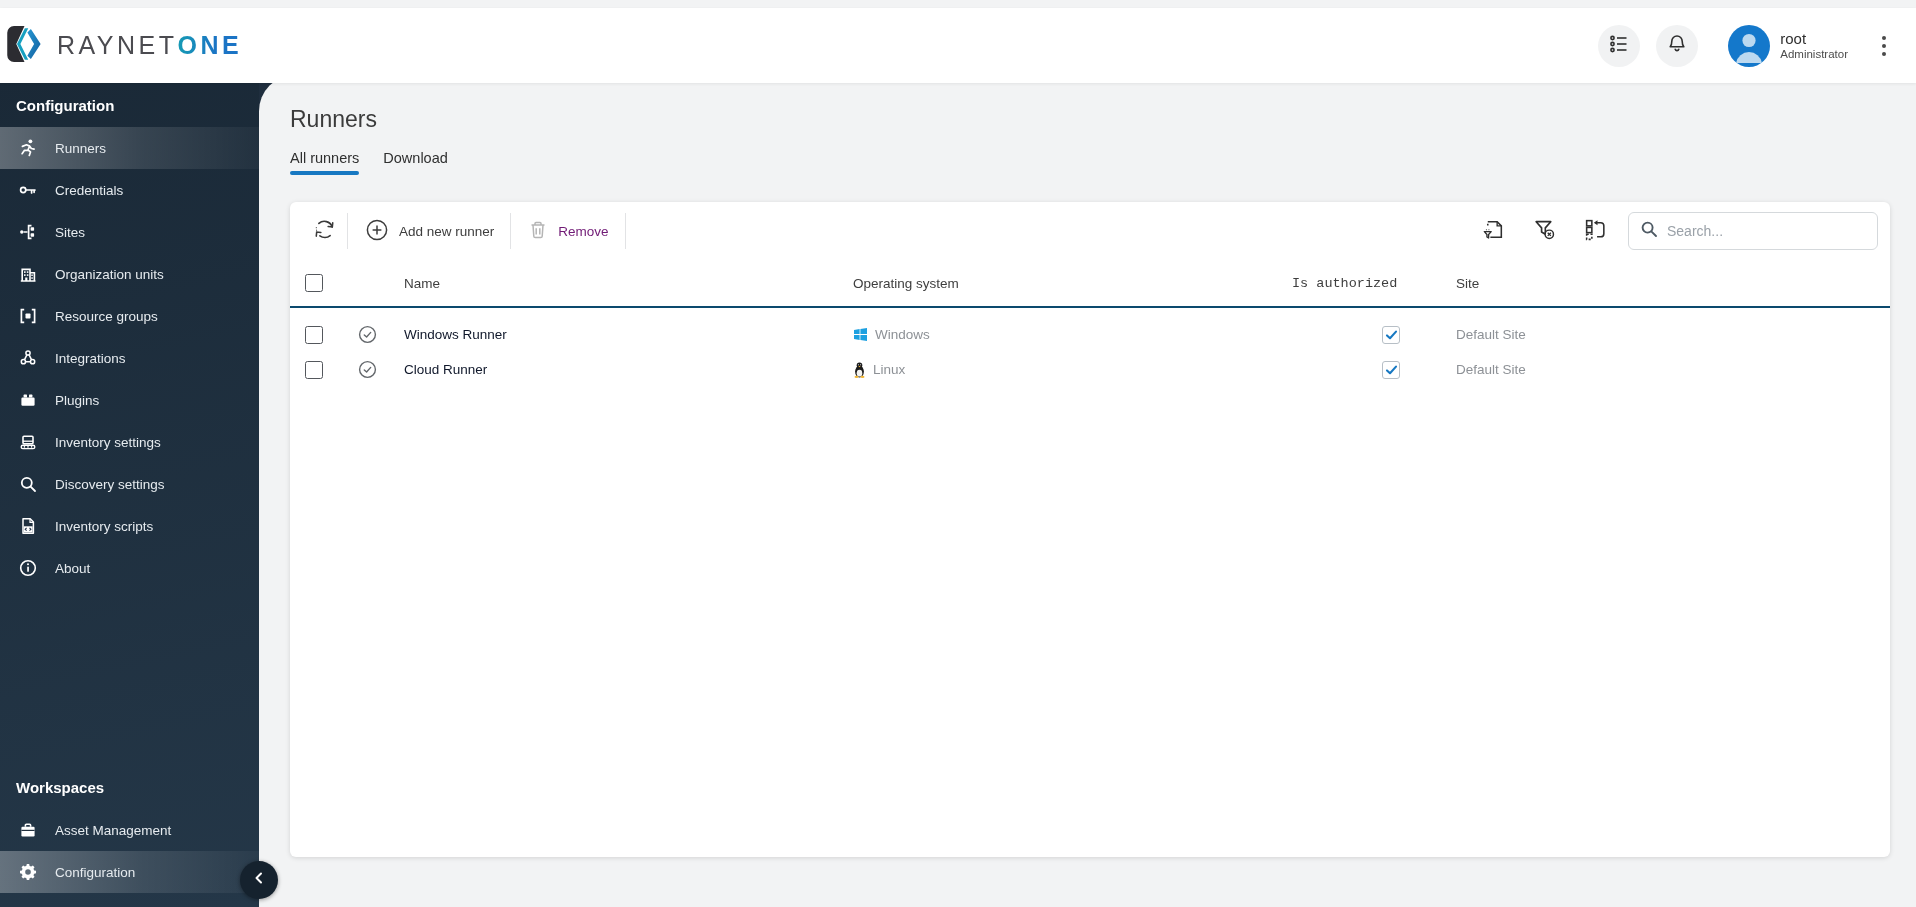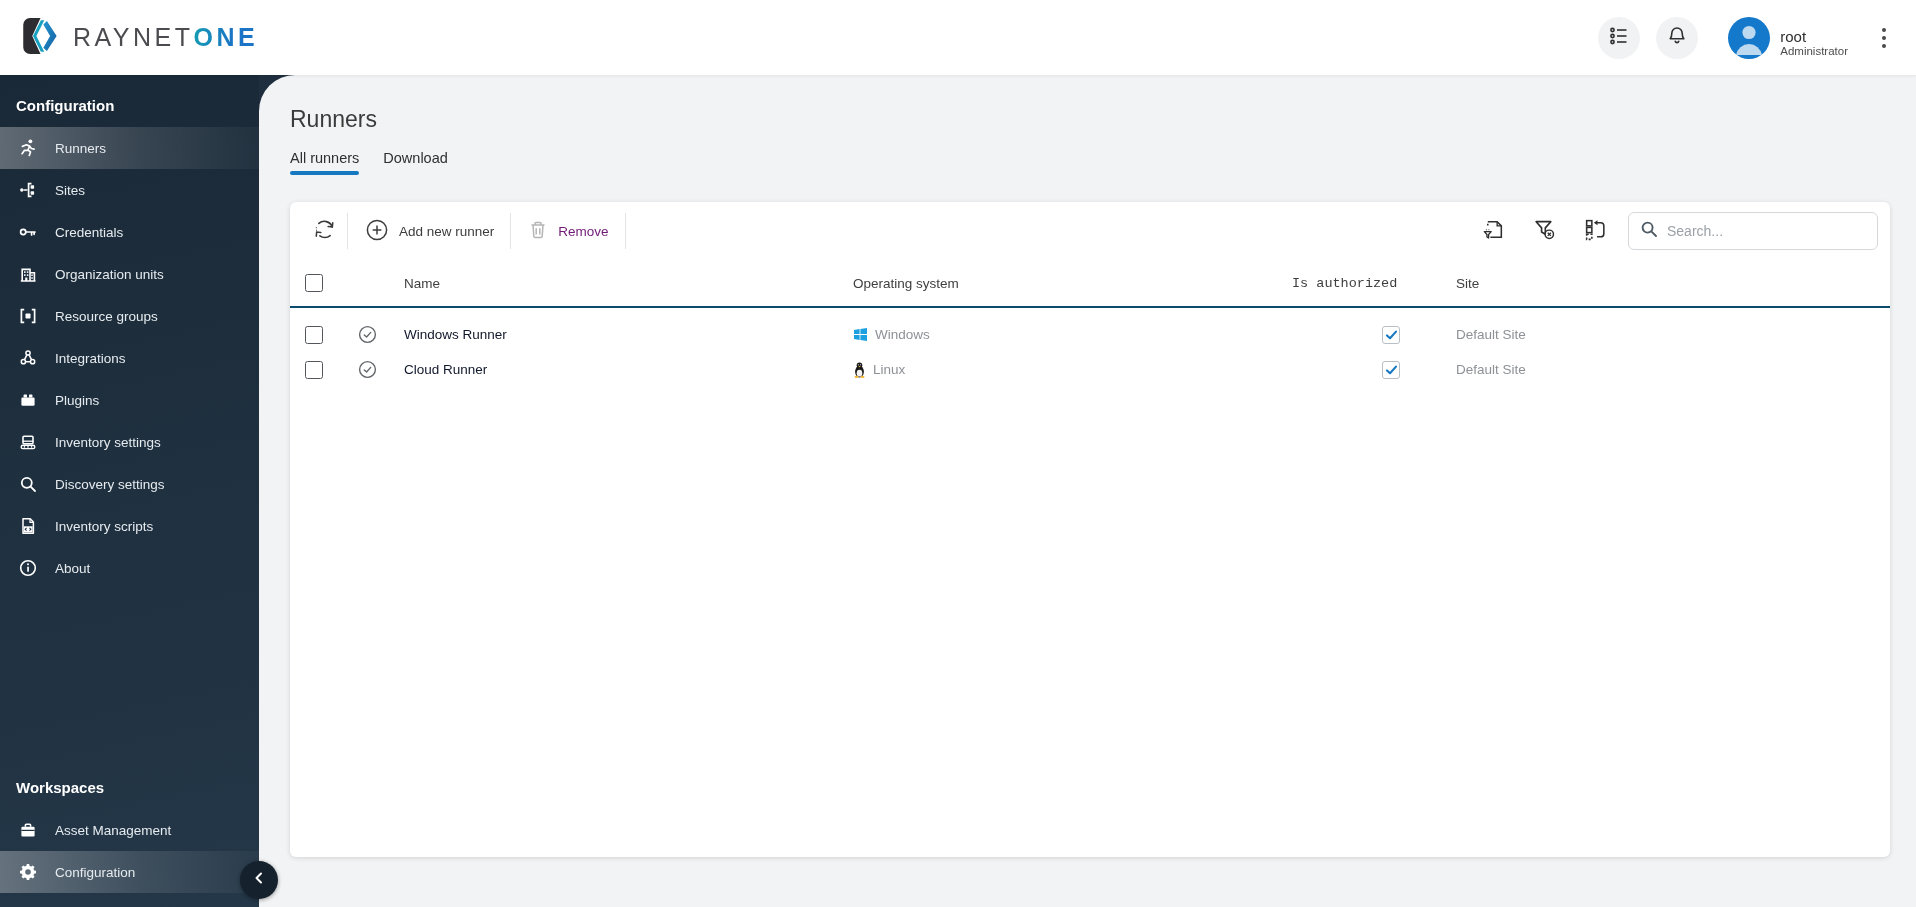--- a/index.html
+++ b/index.html
@@ -1,30 +1,30 @@
 <!DOCTYPE html>
 <html><head>
 <meta charset="utf-8">
 <style>
   * { margin:0; padding:0; box-sizing:border-box; }
   html,body { width:1916px; height:907px; overflow:hidden; background:#f2f3f4;
               font-family:"Liberation Sans", sans-serif; }
 
   
-  .topbar { position:absolute; top:0; left:0; width:1916px; height:75px; background:#fff;
+  .topbar { position:absolute; top:8px; left:0; width:1916px; height:75px; background:#fff;
             display:flex; align-items:center; justify-content:space-between;
-            padding:0 22px 0 18px; z-index:10; box-shadow:0 1px 3px rgba(0,0,0,.07); }
+            padding:0 22px 0 2px; z-index:10; box-shadow:0 1px 3px rgba(0,0,0,.07); }
   .logo { display:flex; align-items:center; gap:13px; }
   .logo-text { font-size:25px; letter-spacing:3.5px; color:#4b4b50; font-weight:500; white-space:nowrap; }
   .logo-text .one { font-weight:700; background:linear-gradient(90deg,#169ab4 0%,#1b74c5 60%);
                     -webkit-background-clip:text; background-clip:text; color:transparent; }
   .top-right { display:flex; align-items:center; gap:16px; }
   .circle-btn { width:42px; height:42px; border-radius:50%; background:#f1f2f3;
                 display:flex; align-items:center; justify-content:center; cursor:pointer; }
-  .user-chip { display:flex; align-items:flex-end; gap:10px; margin-left:14px; cursor:pointer; }
+  .user-chip { display:flex; align-items:center; gap:10px; margin-left:14px; cursor:pointer; }
   .avatar { width:42px; height:42px; border-radius:50%; background:#1478cb; overflow:hidden; position:relative; }
   .user-meta { line-height:1.15; }
   .user-name { font-size:15px; color:#2e2e2e; }
   .user-role { font-size:11.5px; color:#4d4d4d; }
   .kebab { width:20px; height:42px; display:flex; flex-direction:column; align-items:center;
            justify-content:center; gap:4px; cursor:pointer; margin-left:10px; }
   .kebab i { width:4px; height:4px; border-radius:50%; background:#4a4a4a; }
 
   
   .sidebar { position:absolute; top:75px; left:0; bottom:0; width:259px;
@@ -154,37 +154,37 @@
           <svg width="20" height="20" viewBox="0 0 20 20">
             <circle cx="12.4" cy="3.3" r="1.9" fill="#fff"></circle>
             <path d="M4.4 8.4 L8.5 6.8 11.7 8.1 13.3 10.5 16.1 11.1 M11.7 8.2 9.9 12 12.5 13.9 11.3 17.5 M9.9 12.1 6.5 12.3 4.1 15.7" stroke="#fff" stroke-width="1.7" fill="none" stroke-linecap="round" stroke-linejoin="round"></path>
           </svg>
         </span>
         <span>Runners</span>
       </div>
       <div class="side-item">
         <span class="icn">
           <svg width="20" height="20" viewBox="0 0 20 20">
+            <circle cx="5.2" cy="10" r="2.6" stroke="#fff" stroke-width="1.7" fill="none"></circle>
+            <path d="M7.8 10 H17 M13.6 10 V12.9 M16.1 10 V12.3" stroke="#fff" stroke-width="1.7" stroke-linecap="round" fill="none"></path>
+          </svg>
+        </span>
+        <span>Credentials</span>
+      </div>
+      <div class="side-item">
+        <span class="icn">
+          <svg width="20" height="20" viewBox="0 0 20 20">
             <circle cx="3.8" cy="10" r="1.7" fill="#fff"></circle>
             <path d="M5.5 10 H9.5" stroke="#fff" stroke-width="1.5"></path>
             <path d="M13.5 3.6 H10.6 V16.4 H13.5" stroke="#fff" stroke-width="1.7" fill="none"></path>
             <rect x="12.6" y="5.3" width="3.5" height="3.5" rx="0.7" fill="#fff"></rect>
             <rect x="12.6" y="11.2" width="3.5" height="3.5" rx="0.7" fill="#fff"></rect>
           </svg>
         </span>
         <span>Sites</span>
-      </div>
-      <div class="side-item">
-        <span class="icn">
-          <svg width="20" height="20" viewBox="0 0 20 20">
-            <circle cx="5.2" cy="10" r="2.6" stroke="#fff" stroke-width="1.7" fill="none"></circle>
-            <path d="M7.8 10 H17 M13.6 10 V12.9 M16.1 10 V12.3" stroke="#fff" stroke-width="1.7" stroke-linecap="round" fill="none"></path>
-          </svg>
-        </span>
-        <span>Credentials</span>
       </div>
       <div class="side-item">
         <span class="icn">
           <svg width="20" height="20" viewBox="0 0 20 20">
             <path d="M4.2 17 V5.4 H12 V17 M12 8.8 H16.4 V17 M2.8 17 H17.5" stroke="#fff" stroke-width="1.6" fill="none"></path>
             <rect x="6" y="7.3" width="1.6" height="1.6" fill="#fff"></rect>
             <rect x="8.8" y="7.3" width="1.6" height="1.6" fill="#fff"></rect>
             <rect x="6" y="10.3" width="1.6" height="1.6" fill="#fff"></rect>
             <rect x="8.8" y="10.3" width="1.6" height="1.6" fill="#fff"></rect>
             <rect x="7.2" y="13.5" width="2.2" height="3.5" fill="#fff"></rect>

